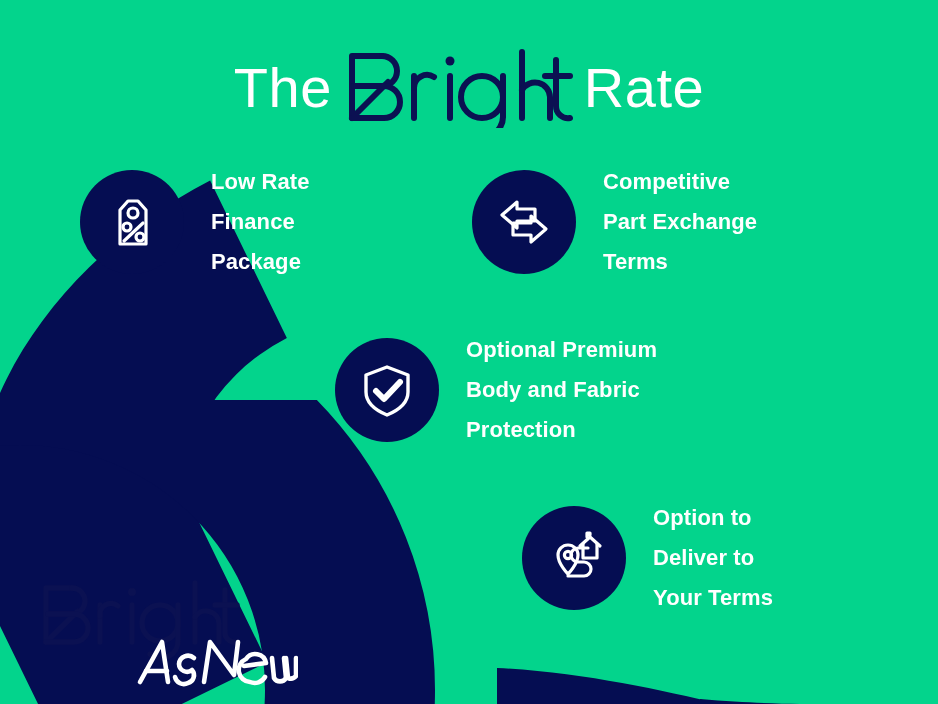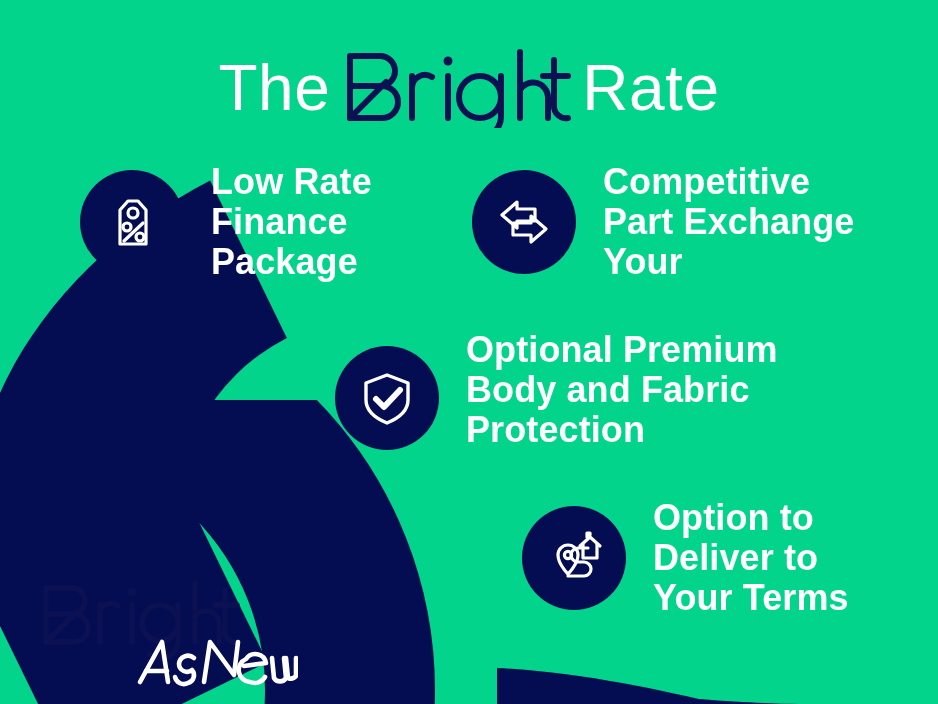--- a/index.html
+++ b/index.html
@@ -29,21 +29,21 @@
   
   .header {
     position: absolute;
     top: 44px;
     left: 0;
     width: 938px;
     text-align: center;
     white-space: nowrap;
   }
   .header-word {
-    font-size: 64px;
+    font-size: 56px;
     font-weight: 300;
     letter-spacing: 0.5px;
     color: #ffffff;
     line-height: 1;
     vertical-align: middle;
   }
   .header-brand {
     display: inline-block;
     vertical-align: middle;
     margin: 0 10px;
@@ -61,30 +61,30 @@
     border-radius: 50%;
     background: #050D52;
     flex: 0 0 104px;
     display: flex;
     align-items: center;
     justify-content: center;
   }
   .feature-text {
     margin-left: 27px;
     color: #ffffff;
-    font-size: 36px;
+    font-size: 22px;
     font-weight: bold;
     line-height: 40px;
     letter-spacing: 0.1px;
     white-space: pre-line;
   }
 
   #feature-0 { left: 80px;  top: 162px; }
   #feature-1 { left: 472px; top: 162px; }
-  #feature-2 { left: 335px; top: 330px; align-items: flex-end; }
+  #feature-2 { left: 335px; top: 330px; }
   #feature-3 { left: 522px; top: 498px; }
 
   
   .logo {
     position: absolute;
     left: 38px;
     top: 578px;
     width: 260px;
     height: 110px;
   }
@@ -172,21 +172,21 @@
         <g fill="none" stroke="#FFFFFF" stroke-width="3.2" stroke-linecap="round" stroke-linejoin="round">
 
           <path d="M 22 9 L 7 22 L 22 35 L 22 28 L 40 28 L 40 16 L 22 16 Z"></path>
 
           <path d="M 36 23 L 51 36 L 36 49 L 36 42 L 18 42 L 18 30 L 36 30 Z"></path>
         </g>
       </svg>
     </div>
     <div class="feature-text">Competitive
 Part Exchange
-Your</div>
+Terms</div>
   </div>
 
   <div class="feature" id="feature-2">
     <div class="feature-icon">
       <svg width="58" height="58" viewBox="0 0 58 58" xmlns="http://www.w3.org/2000/svg">
         <g fill="none" stroke="#FFFFFF" stroke-linecap="round" stroke-linejoin="round">
           <path d="M 29 6 L 50 14 L 50 31 C 50 42 41 49 29 54 C 17 49 8 42 8 31 L 8 14 Z" stroke-width="3.4"></path>
           <path d="M 18 30 L 26 38 L 42 21" stroke-width="6"></path>
         </g>
       </svg>

